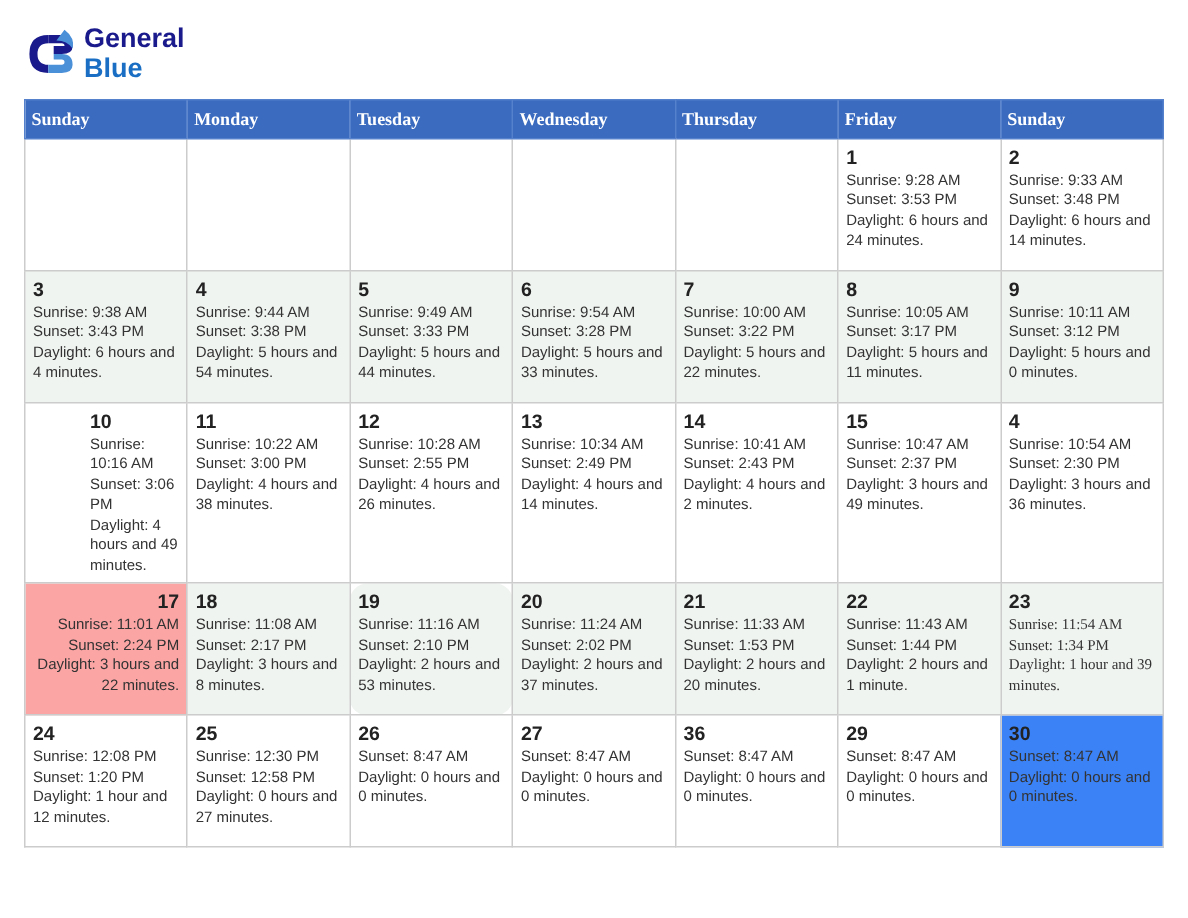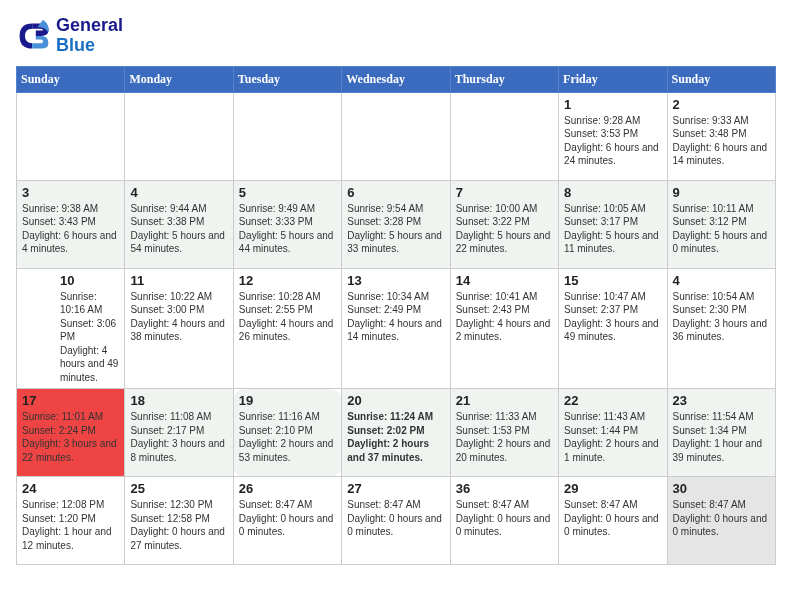--- a/index.html
+++ b/index.html
@@ -218,59 +218,59 @@
 Daylight: 3 hours and 49 minutes.</div>
         </td>
         <td style="background-color: rgb(255, 255, 255);">
           <div class="day-num">4</div>
           <div class="day-info" style="white-space: pre-line;">Sunrise: 10:54 AM
 Sunset: 2:30 PM
 Daylight: 3 hours and 36 minutes.</div>
         </td>
       </tr>
       <tr>
-        <td style="background-color: #ef4444;">
+        <td style="background-color: #fca5a5; text-align: right;">
           <div class="day-num">17</div>
           <div class="day-info" style="white-space: pre-line;">Sunrise: 11:01 AM
 Sunset: 2:24 PM
 Daylight: 3 hours and 22 minutes.</div>
         </td>
         <td style="background-color: rgb(240, 244, 240);">
           <div class="day-num">18</div>
           <div class="day-info" style="white-space: pre-line;">Sunrise: 11:08 AM
 Sunset: 2:17 PM
 Daylight: 3 hours and 8 minutes.</div>
         </td>
         <td style="background-color: rgb(240, 244, 240); border-radius: 12px;">
           <div class="day-num">19</div>
           <div class="day-info" style="white-space: pre-line;">Sunrise: 11:16 AM
 Sunset: 2:10 PM
 Daylight: 2 hours and 53 minutes.</div>
         </td>
         <td style="background-color: rgb(240, 244, 240);">
           <div class="day-num">20</div>
-          <div class="day-info" style="white-space: pre-line; font-weight: bold;">Sunrise: 11:24 AM
+          <div class="day-info" style="white-space: pre-line;">Sunrise: 11:24 AM
 Sunset: 2:02 PM
 Daylight: 2 hours and 37 minutes.</div>
         </td>
         <td style="background-color: rgb(240, 244, 240);">
           <div class="day-num">21</div>
           <div class="day-info" style="white-space: pre-line;">Sunrise: 11:33 AM
 Sunset: 1:53 PM
 Daylight: 2 hours and 20 minutes.</div>
         </td>
         <td style="background-color: rgb(240, 244, 240);">
           <div class="day-num">22</div>
           <div class="day-info" style="white-space: pre-line;">Sunrise: 11:43 AM
 Sunset: 1:44 PM
 Daylight: 2 hours and 1 minute.</div>
         </td>
         <td style="background-color: rgb(240, 244, 240);">
           <div class="day-num">23</div>
-          <div class="day-info" style="white-space: pre-line;">Sunrise: 11:54 AM
+          <div class="day-info" style="white-space: pre-line; font-family: Liberation Serif, serif;">Sunrise: 11:54 AM
 Sunset: 1:34 PM
 Daylight: 1 hour and 39 minutes.</div>
         </td>
       </tr>
       <tr>
         <td style="background-color: rgb(255, 255, 255);">
           <div class="day-num">24</div>
           <div class="day-info" style="white-space: pre-line;">Sunrise: 12:08 PM
 Sunset: 1:20 PM
 Daylight: 1 hour and 12 minutes.</div>
@@ -294,20 +294,20 @@
         <td style="background-color: rgb(255, 255, 255);">
           <div class="day-num">36</div>
           <div class="day-info" style="white-space: pre-line;">Sunset: 8:47 AM
 Daylight: 0 hours and 0 minutes.</div>
         </td>
         <td style="background-color: rgb(255, 255, 255);">
           <div class="day-num">29</div>
           <div class="day-info" style="white-space: pre-line;">Sunset: 8:47 AM
 Daylight: 0 hours and 0 minutes.</div>
         </td>
-        <td style="background-color: #e5e5e5;">
+        <td style="background-color: #3b82f6;">
           <div class="day-num">30</div>
           <div class="day-info" style="white-space: pre-line;">Sunset: 8:47 AM
 Daylight: 0 hours and 0 minutes.</div>
         </td>
       </tr>
     </tbody>
 </table>
 
 </body></html>

